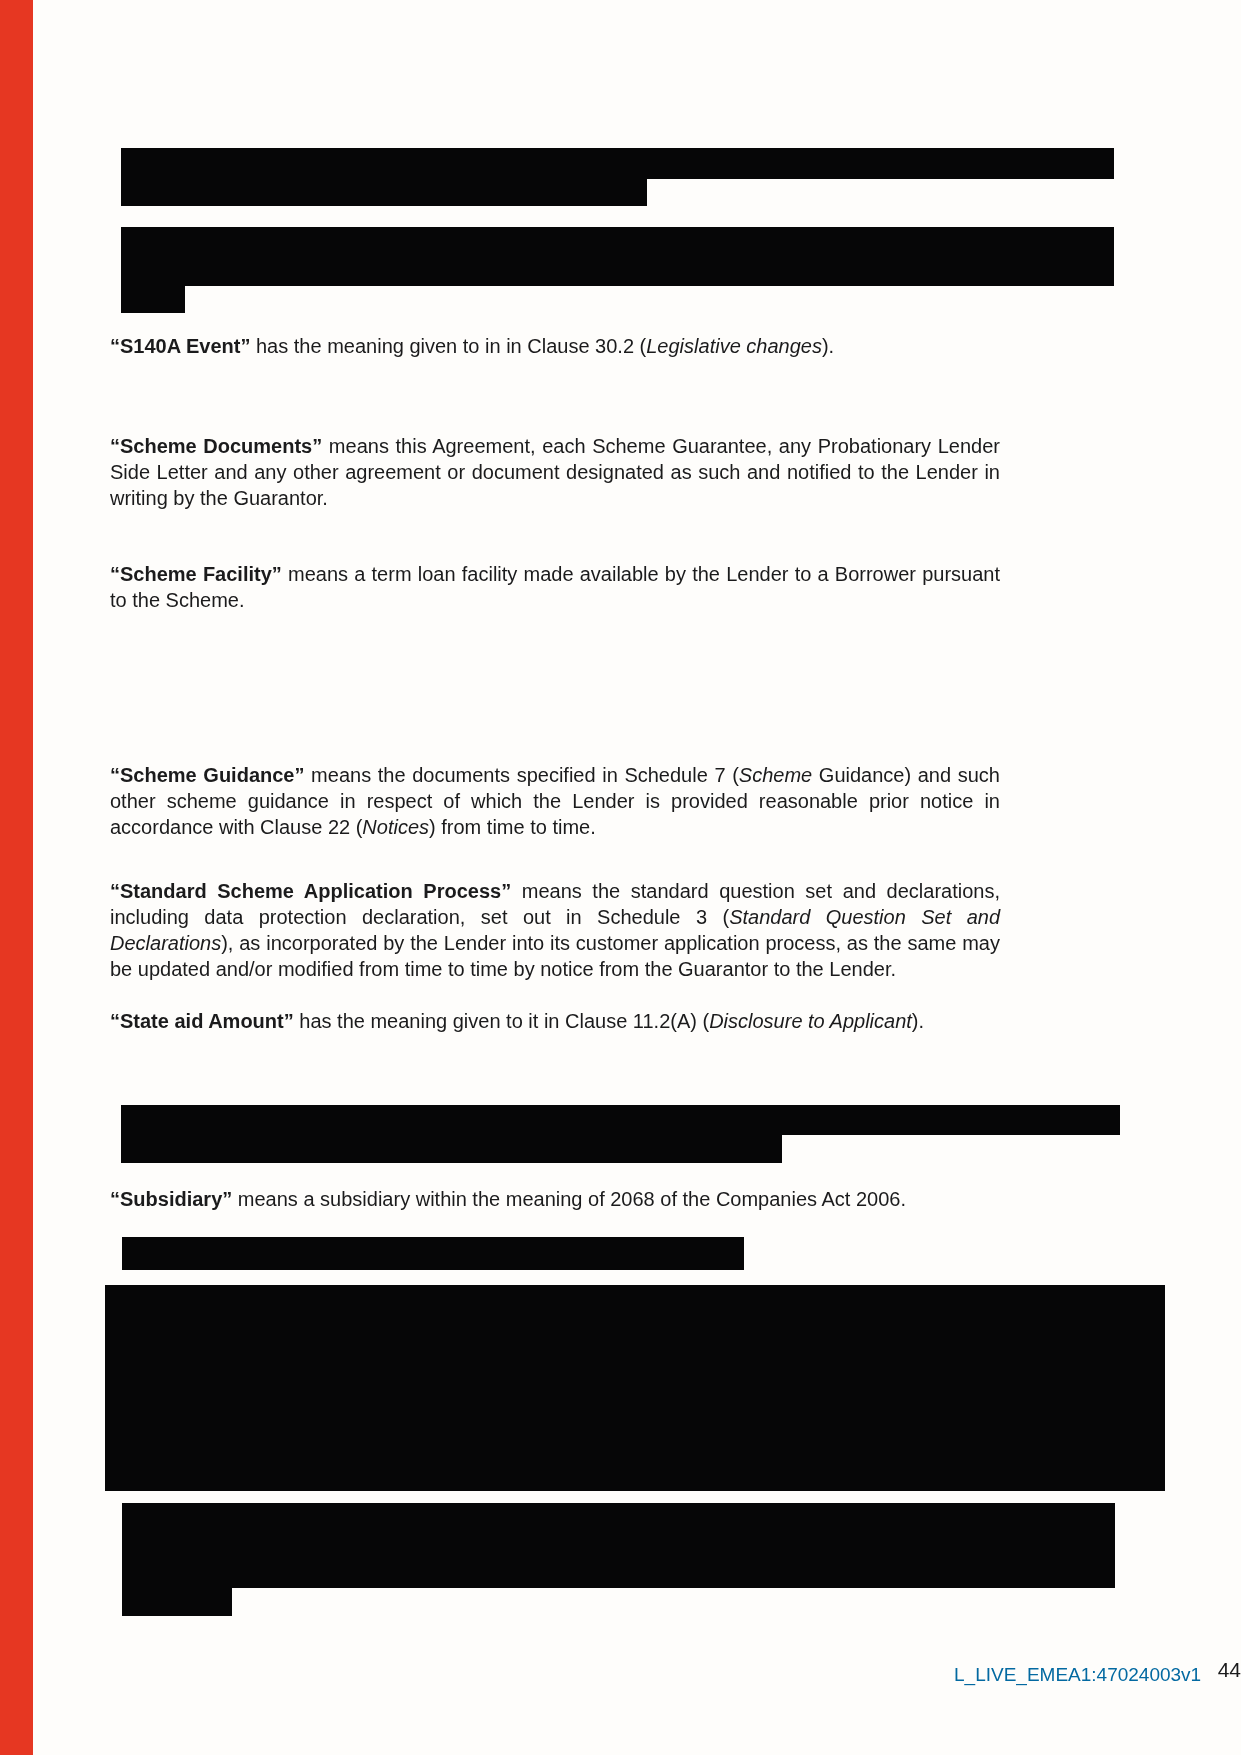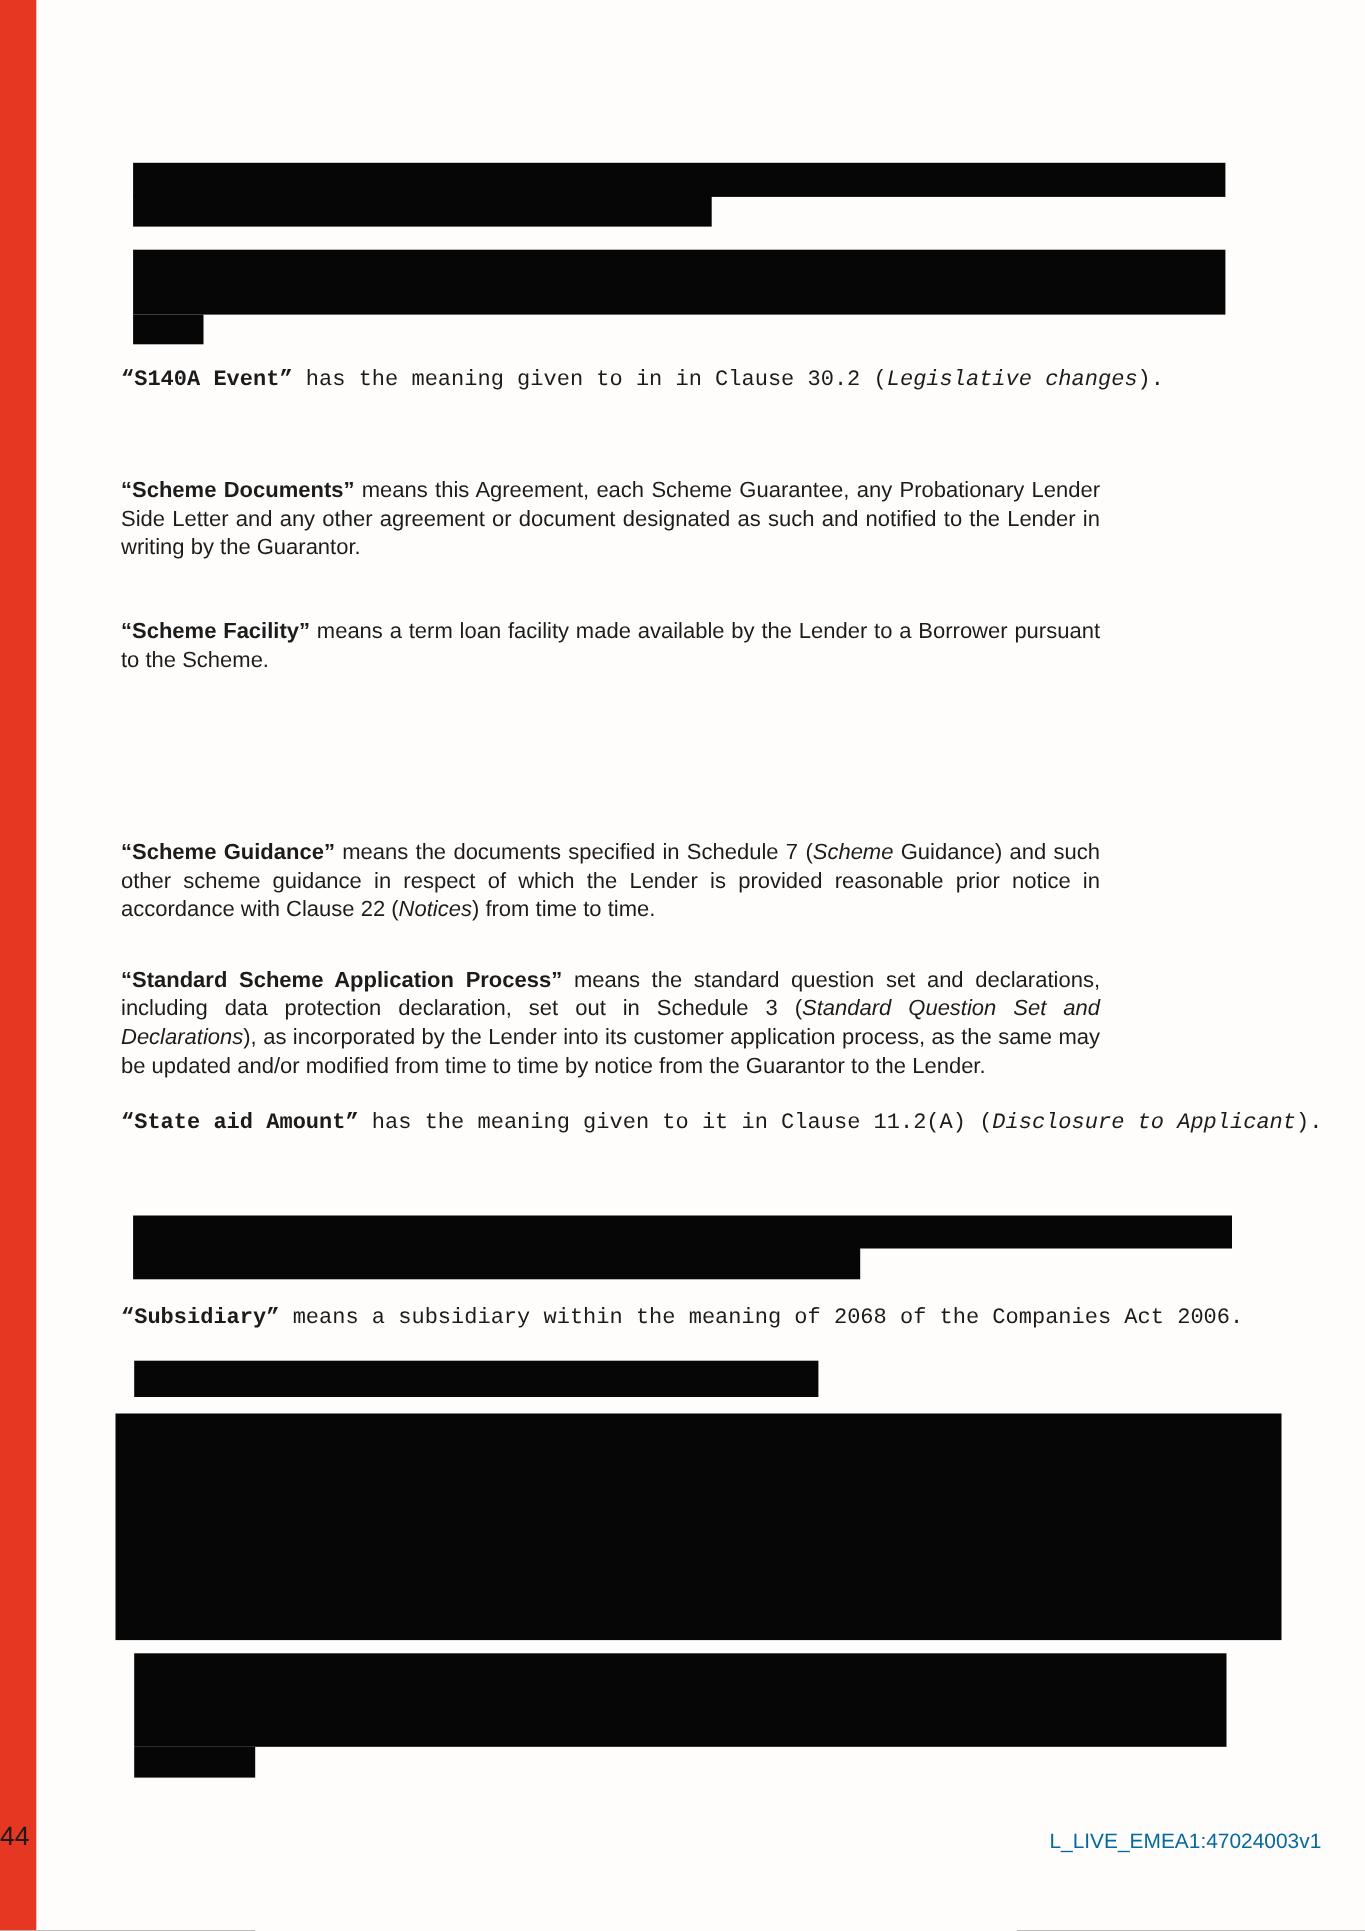--- a/index.html
+++ b/index.html
@@ -19,26 +19,26 @@
   .redaction{
     position:absolute;
     background:var(--redaction,#060607);
   }
   .para{
     position:absolute;left:110px;width:890px;
     margin:0;
     font-size:20px;line-height:26px;
     text-align:justify;
   }
-  .para.single{white-space:nowrap;text-align:center;font-family:Liberation Mono, monospace;}
+  .para.single{white-space:nowrap;text-align:left;}
   .para .b{font-weight:bold;}
   .para .i{font-style:italic;}
   .page-number{
     position:absolute;top:1658px;left:0;width:1241px;
-    text-align:left;font-size:24px;line-height:24px;
+    text-align:right;font-size:21px;line-height:24px;
   }
   .doc-reference{
     position:absolute;top:1667px;left:954px;width:200px;
     font-size:19px;line-height:15px;letter-spacing:0px;
     color:#0369a1;
   }
 </style>
 </head>
 <body>
 

